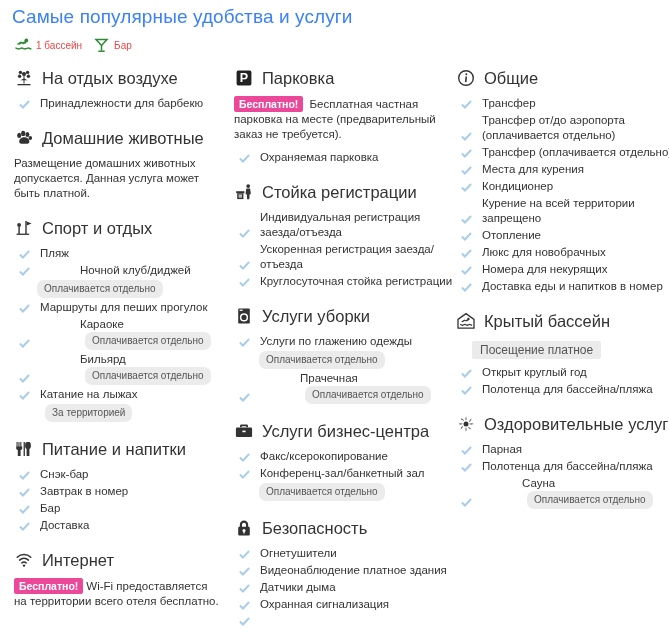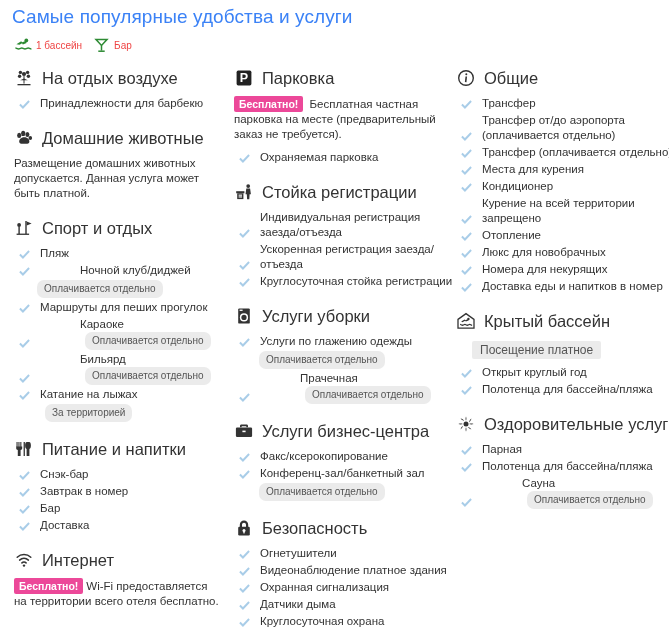--- a/index.html
+++ b/index.html
@@ -545,37 +545,36 @@
                 </svg>
               </span>
             <span class="itxt">Видеонаблюдение платное здания</span>
           </li>
           <li>
             <span class="check">
                 <svg class="chk" viewBox="0 0 12 12">
                   <path d="M1 6 L4.3 9.3 L11 2.2" fill="none" stroke="#a9cde8" stroke-width="2.1"></path>
                 </svg>
               </span>
+            <span class="itxt">Датчики дыма</span>
+          </li>
+          <li>
+            <span class="check">
+                <svg class="chk" viewBox="0 0 12 12">
+                  <path d="M1 6 L4.3 9.3 L11 2.2" fill="none" stroke="#a9cde8" stroke-width="2.1"></path>
+                </svg>
+              </span>
             <span class="itxt">Охранная сигнализация</span>
           </li>
           <li>
             <span class="check">
                 <svg class="chk" viewBox="0 0 12 12">
                   <path d="M1 6 L4.3 9.3 L11 2.2" fill="none" stroke="#a9cde8" stroke-width="2.1"></path>
                 </svg>
               </span>
-            <span class="itxt">Датчики дыма</span>
-          </li>
-          <li>
-            <span class="check">
-                <svg class="chk" viewBox="0 0 12 12">
-                  <path d="M1 6 L4.3 9.3 L11 2.2" fill="none" stroke="#a9cde8" stroke-width="2.1"></path>
-                </svg>
-              </span>
-            <span class="itxt">Круглосуточная охрана</span>
           </li>
         </ul>
       </div>
 
     </div>
 
     <div class="col col-3">
 
       <div class="section">
         <div class="sec-head">

